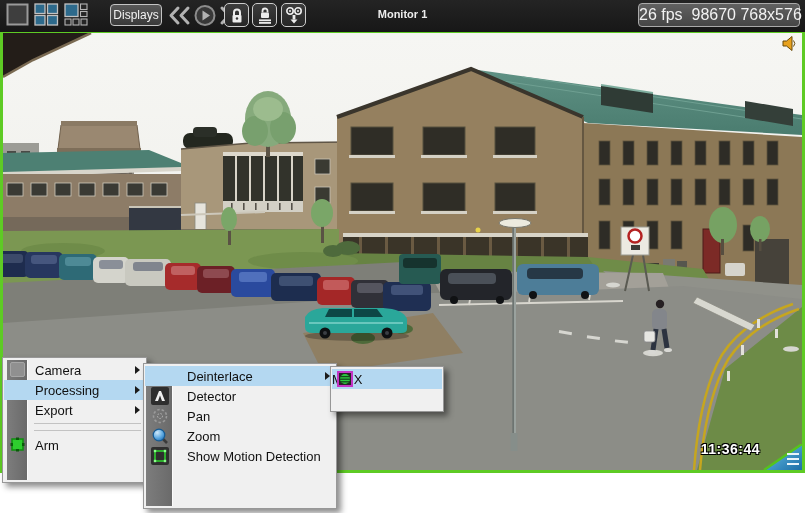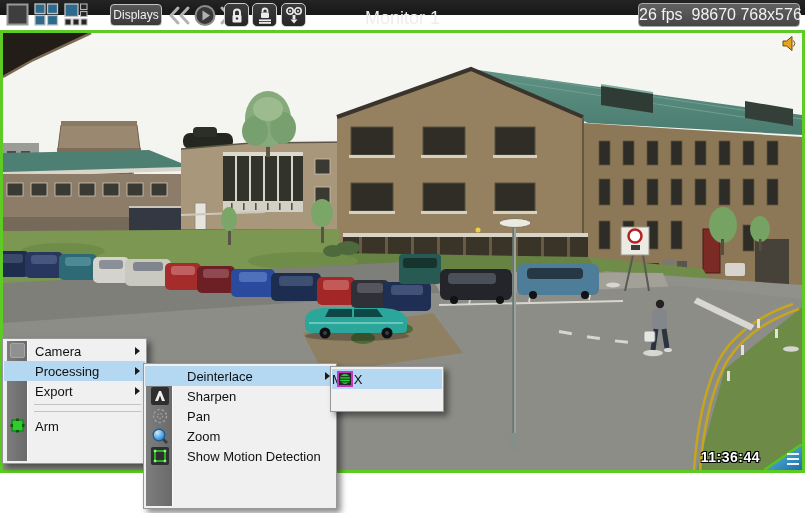--- a/index.html
+++ b/index.html
@@ -3,21 +3,21 @@
 <meta charset="utf-8">
 <style>
   html,body{margin:0;padding:0;}
   body{
     width:805px;height:513px;position:relative;background:#ffffff;
     font-family:"Liberation Sans",sans-serif;overflow:hidden;
     -webkit-font-smoothing:antialiased;
   }
   
   .topbar{
-    position:absolute;left:0;top:0;width:805px;height:15px;
+    position:absolute;left:0;top:0;width:805px;height:32px;
     background:linear-gradient(#242424,#171717);z-index:5;
   }
   .layout-icons{position:absolute;left:6px;top:3px;display:flex;gap:5px;align-items:center;}
   .layout-icons span{display:block;line-height:0;cursor:pointer;}
   .displays-btn{
     position:absolute;left:110px;top:4px;width:52px;height:22px;
     border:1px solid #c4c4c4;border-radius:4px;
     background:linear-gradient(#585858,#3a3a3a);
     color:#f2f2f2;font-size:12px;font-family:"Liberation Sans",sans-serif;
     padding:0;cursor:pointer;
@@ -29,51 +29,51 @@
     border:1px solid #cdcdcd;border-radius:5px;
     background:linear-gradient(#3c3c3c,#262626);
     padding:0;line-height:0;cursor:pointer;
     display:flex;align-items:center;justify-content:center;
   }
   #btn-lock{left:224px;}
   #btn-lock2{left:252px;}
   #btn-tape{left:281px;}
   .monitor-label{
     position:absolute;left:50%;top:8px;transform:translateX(-50%);
-    color:#ededed;font-size:18px;white-space:nowrap;
+    color:#ededed;font-size:11px;white-space:nowrap;font-weight:bold;
   }
   .stats-box{
     position:absolute;right:5px;top:3px;width:160px;height:22px;
     border:1px solid #aaaaaa;border-radius:4px;
     background:linear-gradient(#616161,#464646);
     color:#f2f2f2;font-size:16px;text-align:center;line-height:22px;
     white-space:pre;
   }
   
   .video-area{
     position:absolute;left:0;top:30px;width:805px;height:443px;
     border:3px solid #5ecb24;box-sizing:border-box;background:#e8e8e4;
   }
   .scene{position:absolute;left:0;top:0;}
   .audio-ind{position:absolute;right:4px;top:2px;line-height:0;}
   .timestamp{
-    position:absolute;right:42px;bottom:5px;
+    position:absolute;right:42px;bottom:13px;
     color:#ffffff;font-size:14px;font-weight:bold;letter-spacing:.5px;
     text-shadow:-1px -1px 0 #000,1px -1px 0 #000,-1px 1px 0 #000,1px 1px 0 #000;
     text-align:center;
   }
   .corner-widget{position:absolute;right:0;bottom:0;line-height:0;cursor:pointer;}
   
   .menu{
     position:absolute;background:#f0f0f0;border:1px solid #979797;
     box-shadow:4px 4px 6px rgba(0,0,0,.45);box-sizing:border-box;
     padding:2px 1px;z-index:20;
   }
   .gutter{position:absolute;top:2px;bottom:2px;background:linear-gradient(90deg,#7d7d7d,#6a6a6a);border-right:1px solid #fbfbfb;}
-  #menu-main{left:2px;top:338px;width:145px;height:126px;}
+  #menu-main{left:2px;top:357px;width:145px;height:126px;}
   #menu-main .gutter{left:4px;width:20px;}
   #menu-proc{left:143px;top:363px;width:194px;height:146px;}
   #menu-proc .gutter{left:2px;width:26px;}
   #menu-deint{left:330px;top:366px;width:114px;height:46px;}
   .mrow{
     position:relative;height:20px;display:flex;align-items:center;
     font-size:13px;color:#101010;cursor:pointer;z-index:2;white-space:nowrap;
   }
   .mrow.tall{height:22px;}
   #menu-main .mrow{padding-left:31px;}
@@ -575,21 +575,21 @@
     <span>Deinterlace</span>
     <span class="arrow"></span>
   </div>
   <div class="mrow">
     <span class="micon" style="left:6px;top:1px;">
       <svg width="18" height="18">
           <rect width="18" height="18" rx="2" fill="#2e2e2e"></rect>
       <path d="M4 14 L8 4 L10 4 L14 14 L11 14 L9 8.5 L7 14 Z" fill="#f0f0f0"></path>
         </svg>
     </span>
-    <span>Sharpen</span>
+    <span>Detector</span>
   </div>
   <div class="mrow">
     <span class="micon" style="left:6px;top:1px;">
       <svg width="18" height="18">
       <circle cx="9" cy="9" r="6.5" fill="none" stroke="#9a9a9a" stroke-width="1.6" stroke-dasharray="2.5 2"></circle>
       <circle cx="9" cy="9" r="2.5" fill="none" stroke="#b8b8b8" stroke-width="1" stroke-dasharray="1.5 1.5"></circle>
         </svg>
     </span>
     <span>Pan</span>
   </div>

